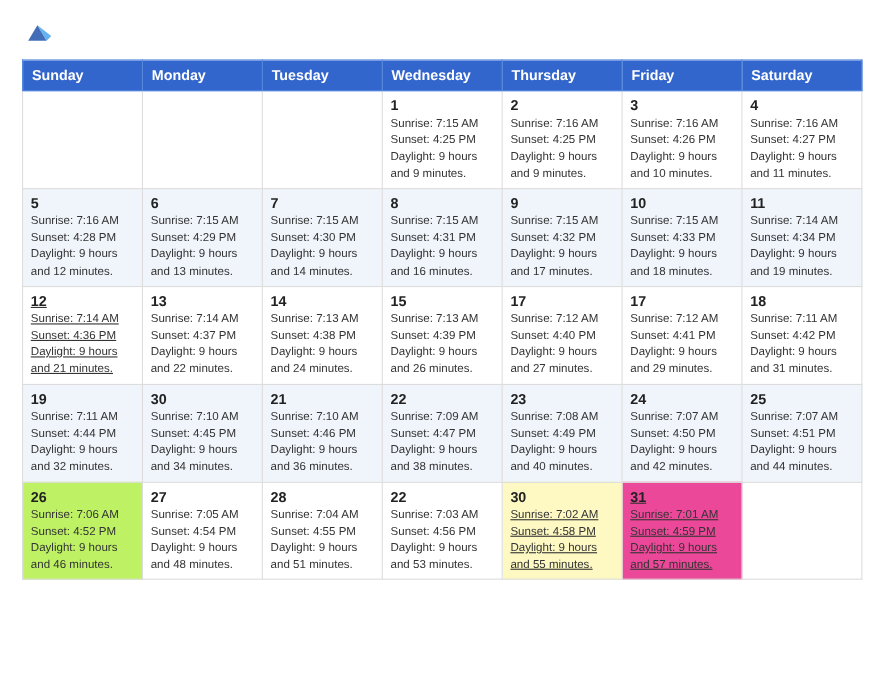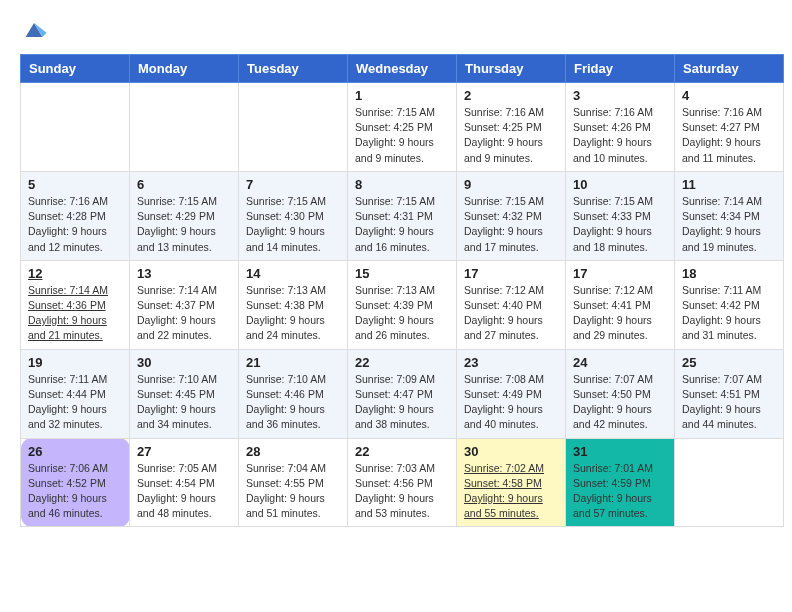--- a/index.html
+++ b/index.html
@@ -318,21 +318,21 @@
           </td>
           <td style="background: rgb(240, 244, 251);">
             <span class="day-number">25</span>
             <div class="day-info" style="white-space: pre-line;">Sunrise: 7:07 AM
 Sunset: 4:51 PM
 Daylight: 9 hours
 and 44 minutes.</div>
           </td>
         </tr>
         <tr>
-          <td style="background: #c4b5fd; border-radius: 11px;">
+          <td style="background: #bef264;">
             <span class="day-number">26</span>
             <div class="day-info" style="white-space: pre-line;">Sunrise: 7:06 AM
 Sunset: 4:52 PM
 Daylight: 9 hours
 and 46 minutes.</div>
           </td>
           <td style="background: rgb(255, 255, 255);">
             <span class="day-number">27</span>
             <div class="day-info" style="white-space: pre-line;">Sunrise: 7:05 AM
 Sunset: 4:54 PM
@@ -353,21 +353,21 @@
 Daylight: 9 hours
 and 53 minutes.</div>
           </td>
           <td style="background: #fef9c3;">
             <span class="day-number">30</span>
             <div class="day-info" style="white-space: pre-line; text-decoration: underline;">Sunrise: 7:02 AM
 Sunset: 4:58 PM
 Daylight: 9 hours
 and 55 minutes.</div>
           </td>
-          <td style="background: #14b8a6;">
+          <td style="background: #ec4899; text-decoration: underline;">
             <span class="day-number">31</span>
             <div class="day-info" style="white-space: pre-line;">Sunrise: 7:01 AM
 Sunset: 4:59 PM
 Daylight: 9 hours
 and 57 minutes.</div>
           </td>
           <td class="empty-cell" style="background: rgb(255, 255, 255);"></td>
         </tr>
       </tbody>
   </table>

